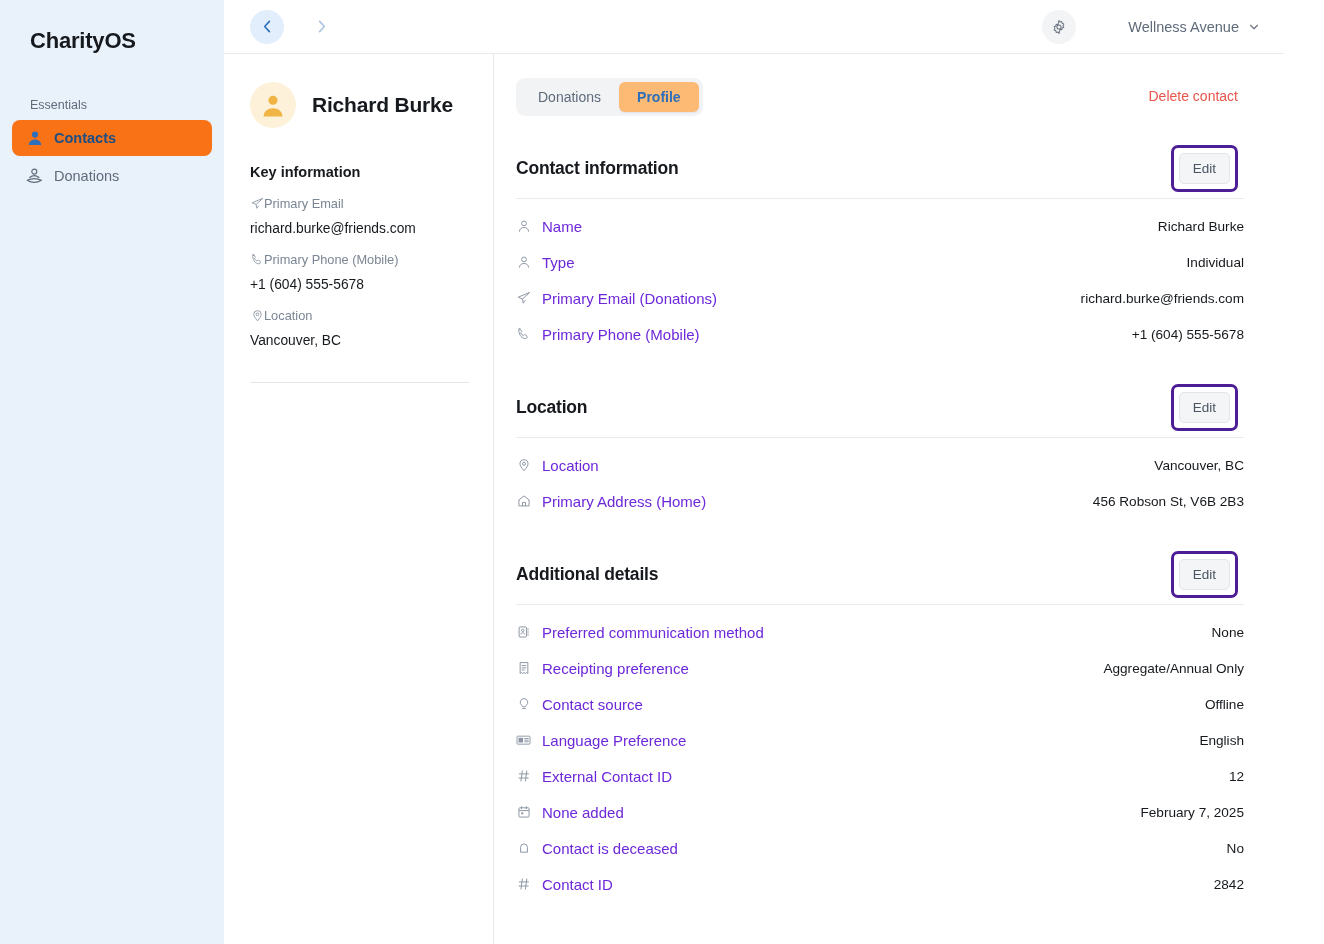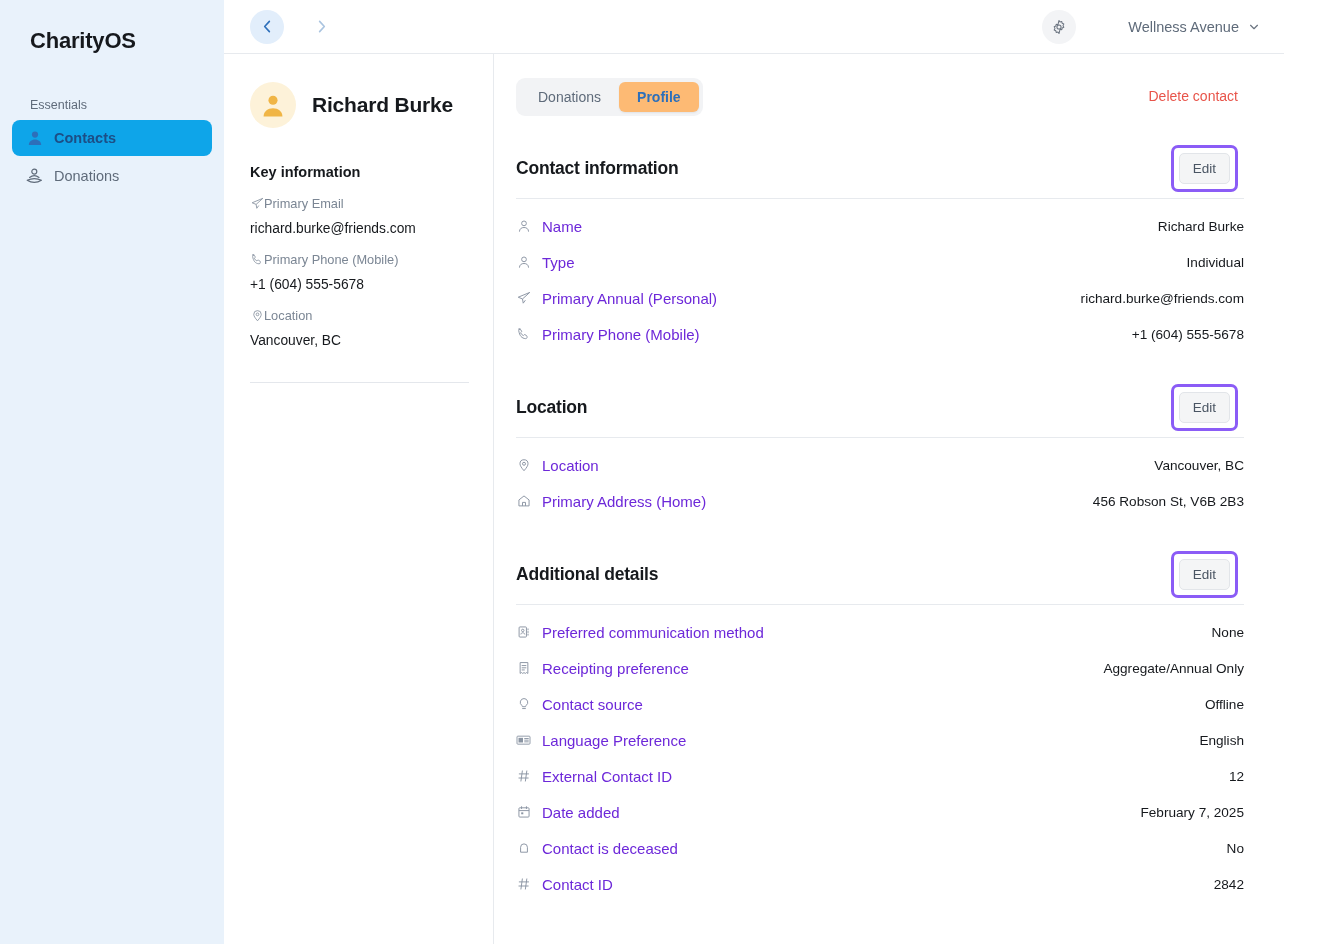--- a/index.html
+++ b/index.html
@@ -29,21 +29,21 @@
     font-size: 12.5px; color: #5f6b7a;
     padding: 44px 0 6px 18px;
   }
   .nav-item {
     display: flex; align-items: center; gap: 11px;
     height: 36px; border-radius: 8px;
     padding: 0 14px; margin: 2px 0;
     cursor: pointer;
     color: #5f6b7a; font-size: 14.5px;
   }
-  .nav-item.active { background: #0ea5e9; color: #1c4e86; font-weight: bold; }
+  .nav-item.active { background: #f97316; color: #1c4e86; font-weight: bold; }
   .nav-item .ico { width: 17px; height: 17px; display: flex; align-items: center; justify-content: center; }
   .nav-item .ico svg { display: block; }
 
   
   .main { flex: 1; height: 944px; display: flex; flex-direction: column; background: #ffffff; }
 
   .topbar {
     height: 54px; flex: 0 0 54px;
     display: flex; align-items: center;
     border-bottom: 1px solid #e7eaee;
@@ -114,21 +114,21 @@
   .section.first { margin-top: 32px; }
   .section-head {
     display: flex; align-items: center; justify-content: space-between;
     height: 40px; padding-right: 6px;
   }
   .section-title { font-size: 17.5px; font-weight: bold; color: #16191d; letter-spacing: -0.2px; }
 
   
   .edit-wrap {
     display: inline-block; padding: 5px;
-    border: 3px solid #8b5cf6; border-radius: 7px;
+    border: 3px solid #4c1d95; border-radius: 7px;
   }
   .edit-btn {
     display: block; min-width: 46px;
     background: #f4f5f6; border: 1px solid #e2e5e9; border-radius: 5px;
     font-family: inherit; font-size: 13.5px; color: #4a5563;
     padding: 7px 13px; cursor: pointer; text-align: center;
   }
 
   .section-rule { height: 1px; background: #e7eaee; margin-top: 10px; }
 
@@ -325,21 +325,21 @@
             </div>
 
             <div class="row">
               <div class="label-cell">
                 <span class="ico">
                   <svg width="14" height="14" viewBox="0 0 16 16" fill="none" stroke="#8b95a3" stroke-width="1.1" stroke-linejoin="round">
                     <path d="M14.6 1.6 L1.4 7.1 L6.3 9.1 L14.6 1.6 Z"></path>
                     <path d="M6.3 9.1 L7.1 13.9 L9.6 10.5"></path>
                   </svg>
                 </span>
-                <span class="label-text">Primary Annual (Personal)</span>
+                <span class="label-text">Primary Email (Donations)</span>
               </div>
               <div class="value-cell">richard.burke@friends.com</div>
             </div>
 
             <div class="row">
               <div class="label-cell">
                 <span class="ico">
                   <svg width="14" height="14" viewBox="0 0 16 16" fill="none" stroke="#8b95a3" stroke-width="1.1" stroke-linecap="round" stroke-linejoin="round">
                     <path d="M2.2 2.4c1 0 1.7.1 2 .6l1 1.8c.2.4.1.8-.3 1.1l-.8.7c.6 1.4 1.8 2.6 3.2 3.2l.7-.8c.3-.4.7-.4 1.1-.2l1.8 1c.5.3.6 1 .6 2 0 .9-.8 1.6-1.7 1.5C5.4 13 2.9 10 2 4.2c-.1-.9.6-1.8 1.4-1.8z"></path>
                   </svg>
@@ -471,21 +471,21 @@
             <div class="row">
               <div class="label-cell">
                 <span class="ico">
                   <svg width="14" height="14" viewBox="0 0 16 16" fill="none" stroke="#8b95a3" stroke-width="1.1" stroke-linejoin="round">
                     <rect x="2.2" y="3.2" width="11.6" height="10.6" rx="1"></rect>
                     <path d="M2.2 6.4h11.6"></path>
                     <path d="M5.2 1.9v2.2M10.8 1.9v2.2" stroke-linecap="round"></path>
                     <rect x="4.8" y="8.4" width="2.4" height="2.2" fill="#8b95a3" stroke="none"></rect>
                   </svg>
                 </span>
-                <span class="label-text">Date added</span>
+                <span class="label-text">None added</span>
               </div>
               <div class="value-cell">February 7, 2025</div>
             </div>
 
             <div class="row">
               <div class="label-cell">
                 <span class="ico">
                   <svg width="14" height="14" viewBox="0 0 16 16" fill="none" stroke="#8b95a3" stroke-width="1.1" stroke-linejoin="round">
                     <path d="M4.1 12.8V7.2a3.9 3.9 0 0 1 7.8 0v5.6z"></path>
                   </svg>

